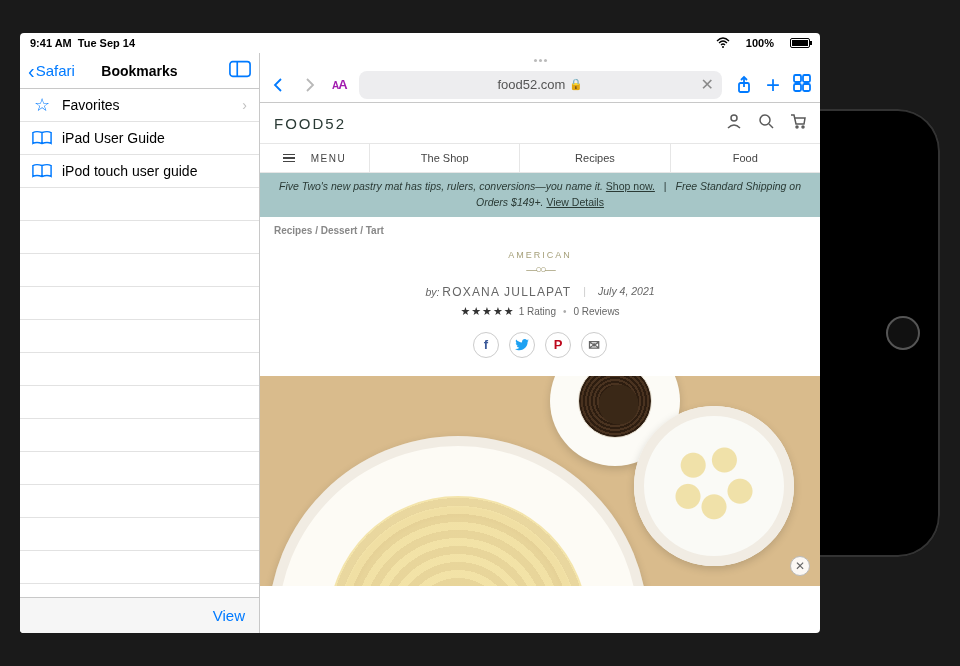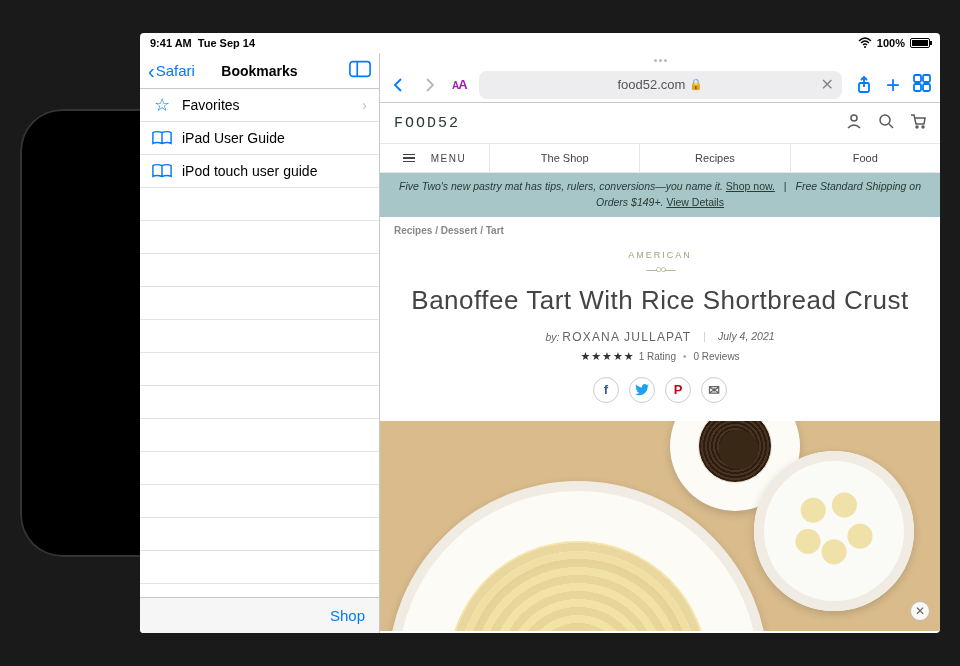--- a/index.html
+++ b/index.html
@@ -3,21 +3,21 @@
 <meta charset="utf-8">
 <style>
 * { margin: 0; padding: 0; box-sizing: border-box; font-family: -apple-system, "Helvetica Neue", Arial, sans-serif; }
 body { background: #1a1a1a; width: 960px; height: 666px; overflow: hidden; display: flex; align-items: center; justify-content: center; }
 
 
 .ipad {
   width: 920px; height: 448px;
   background: #000; border-radius: 42px;
   position: relative;
-  display: flex; align-items: center; justify-content: flex-end;
+  display: flex; align-items: center; justify-content: flex-start;
   box-shadow: inset 0 0 0 2px #333;
 }
 .home-btn {
   position: absolute; right: 20px; top: 50%; transform: translateY(-50%);
   width: 34px; height: 34px; border-radius: 50%;
   border: 2px solid #555; background: #111;
 }
 .screen {
   width: 800px; height: 600px;
   background: #fff; border-radius: 4px;
@@ -25,21 +25,21 @@
   display: flex; flex-direction: column;
 }
 
 
 .status {
   height: 20px; font-size: 11px; font-weight: 600;
   display: flex; align-items: center; justify-content: space-between;
   padding: 0 10px; color: #000;
 }
 .status .left { display: flex; gap: 6px; }
-.status .right { display: flex; gap: 5px; align-items: center; }
+.status .right { display: flex; gap: 16px; align-items: center; }
 .wifi, .batt { display: inline-block; }
 .batt-i {
   display: inline-block; width: 20px; height: 10px;
   border: 1px solid #000; border-radius: 2px; position: relative;
 }
 .batt-i::after { content: ""; position: absolute; right: -3px; top: 2px; width: 2px; height: 4px; background: #000; }
 .batt-i::before { content: ""; position: absolute; left: 1px; top: 1px; bottom: 1px; right: 1px; background: #000; }
 
 
 .split { flex: 1; display: flex; min-height: 0; }
@@ -104,21 +104,21 @@
 .addr .x { position: absolute; right: 8px; color: #8a8a8a; font-size: 16px; font-weight: 400; }
 .plus { font-size: 24px; font-weight: 300; line-height: 1; }
 .grid svg { width: 20px; height: 20px; stroke: #007aff; fill: none; stroke-width: 1.8; }
 
 
 .page { flex: 1; overflow: auto; position: relative; }
 .site-head {
   height: 40px; display: flex; align-items: center;
   padding: 0 14px; justify-content: space-between;
 }
-.logo { font-family: Liberation Mono, monospace; letter-spacing: 2px; font-size: 15px; color: #2a3a35; }
+.logo { font-family: Liberation Sans, sans-serif; letter-spacing: 2px; font-size: 15px; color: #2a3a35; }
 .site-icons { display: flex; gap: 16px; color: #5a5a5a; }
 .site-icons svg { width: 16px; height: 16px; fill: none; stroke: currentColor; stroke-width: 1.5; }
 
 .site-nav {
   height: 30px; display: flex; border-top: 1px solid #e6e6e6; border-bottom: 1px solid #e6e6e6;
 }
 .nav-menu {
   width: 110px; display: flex; align-items: center; justify-content: center;
   gap: 16px; font-size: 10px; letter-spacing: 1.5px; color: #444;
   border-right: 1px solid #e6e6e6;
@@ -305,21 +305,21 @@
           <div class="sb-row empty"></div>
           <div class="sb-row empty"></div>
           <div class="sb-row empty"></div>
           <div class="sb-row empty"></div>
           <div class="sb-row empty"></div>
           <div class="sb-row empty"></div>
           <div class="sb-row empty"></div>
           <div class="sb-row empty"></div>
         </div>
         <div class="sb-foot">
-          <span>Shop</span>
+          <span>View</span>
         </div>
       </div>
 
       <div class="pane">
         <div class="grab">
             <span></span>
             <span></span>
             <span></span>
           </div>
         <div class="toolbar">
@@ -397,21 +397,20 @@
             <span class="pipe">|</span>
             <span>Free Standard Shipping on Orders $149+.</span>
             <span class="u">View Details</span>
           </div>
 
           <div class="crumbs">Recipes / Dessert / Tart</div>
 
           <div class="article">
             <div class="cat">AMERICAN</div>
             <div class="orn">—○○—</div>
-            <h1 class="title">Banoffee Tart With Rice Shortbread Crust</h1>
             <div class="byline">
               <span>
                 <span>by:</span>
                 <span class="auth">ROXANA JULLAPAT</span>
               </span>
               <span class="sep">|</span>
               <span>July 4, 2021</span>
             </div>
             <div class="rating-row">
               <span class="stars">★★★★★</span>

